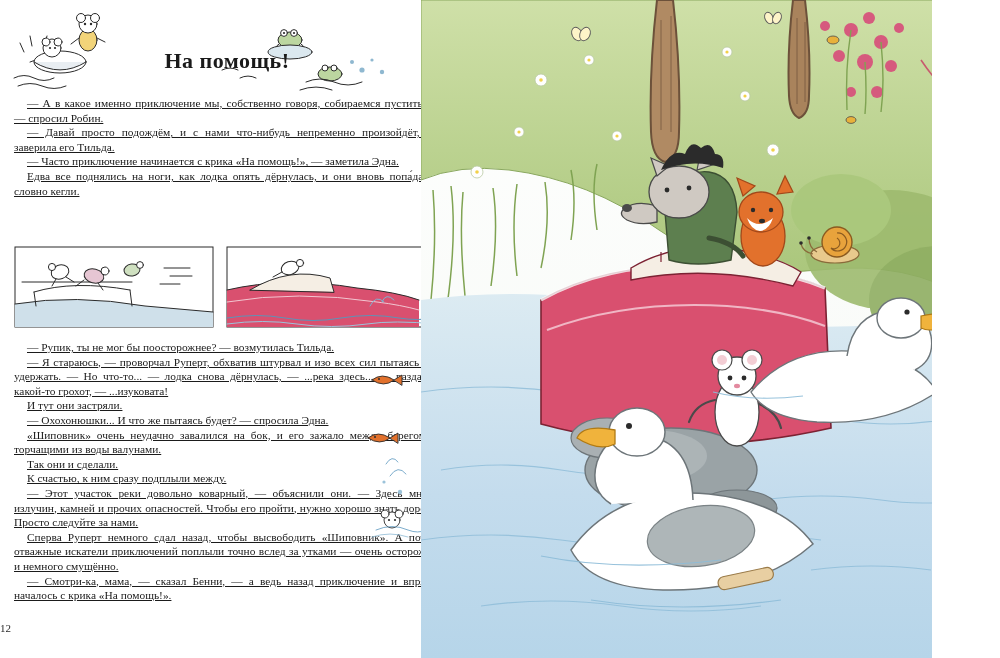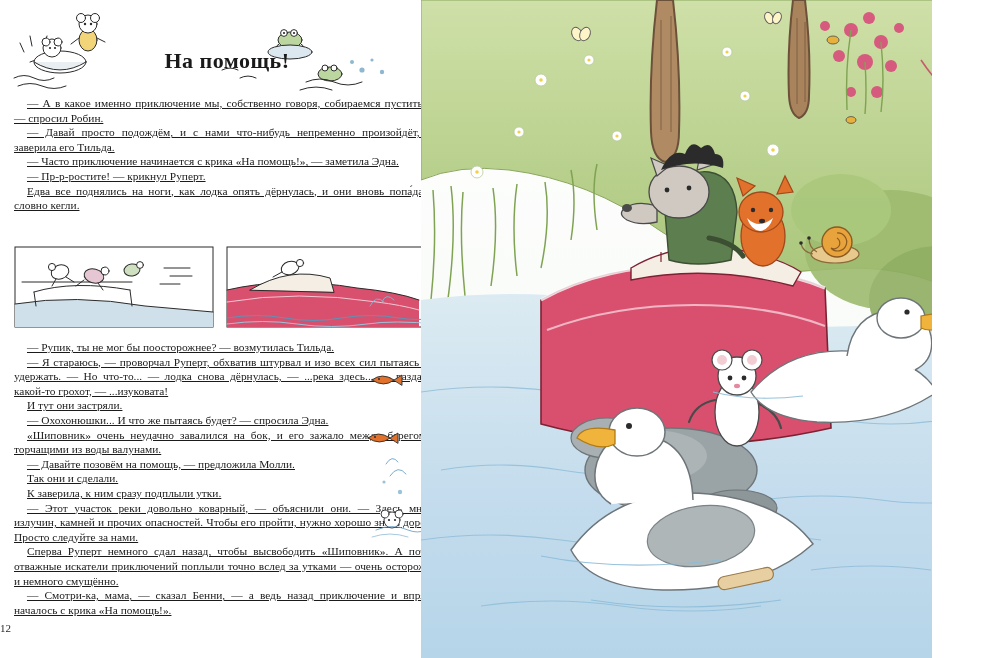--- a/index.html
+++ b/index.html
@@ -181,21 +181,20 @@
         </g>
       </svg>
     </div>
 
     <div class="chapter-title">На помощь!</div>
 
     <div class="body-text block-one">
       <p>— А в какое именно приключение мы, собственно говоря, собираемся пуститься? — спросил Робин.</p>
       <p>— Давай просто подождём, и с нами что-нибудь непременно произойдёт, — заверила его Тильда.</p>
       <p>— Часто приключение начинается с крика «На помощь!», — заметила Эдна.</p>
-      <p>— Пр-р-ростите! — крикнул Руперт.</p>
       <p>Едва все поднялись на ноги, как лодка опять дёрнулась, и они вновь попа́дали, словно кегли.</p>
     </div>
 
     <div class="mid-illustration">
       <svg width="424" height="86" viewBox="0 0 424 86">
         <g stroke="#2b2b2b" stroke-width="1" fill="none" stroke-linecap="round">
 
           <rect x="1" y="1" width="198" height="80" fill="#ffffff" stroke="#2b2b2b"></rect>
 
           <path d="M1 58 q60 -10 130 2 l68 6 v15 H1 Z" fill="#cfe0ea" stroke="none"></path>
@@ -241,23 +240,22 @@
         </g>
       </svg>
     </div>
 
     <div class="body-text block-two">
       <p>— Рупик, ты не мог бы поосторожнее? — возмутилась Тильда.</p>
       <p>— Я стараюсь, — проворчал Руперт, обхватив штурвал и изо всех сил пытаясь его удержать. — Но что-то... — лодка снова дёрнулась, — ...река здесь... — раздался какой-то грохот, — ...изуковата!</p>
       <p>И тут они застряли.</p>
       <p>— Охохонюшки... И что же пытаясь будет? — спросила Эдна.</p>
       <p>«Шиповник» очень неудачно завалился на бок, и его зажало между берегом и торчащими из воды валунами.</p>
-      <p>— Давайте позовём на помощь, — предложила Молли.</p>
       <p>Так они и сделали.</p>
-      <p>К заверила, к ним сразу подплыли утки.</p>
+      <p>К счастью, к ним сразу подплыли между.</p>
       <p>— Этот участок реки довольно коварный, — объяснили они. — Здесь много излучин, камней и прочих опасностей. Чтобы его пройти, нужно хорошо знать дорогу. Просто следуйте за нами.</p>
       <p>Сперва Руперт немного сдал назад, чтобы высвободить «Шиповник». А потом отважные искатели приключений поплыли точно вслед за утками — очень осторожно и немного смущённо.</p>
       <p>— Смотри-ка, мама, — сказал Бенни, — а ведь назад приключение и впрямь началось с крика «На помощь!».</p>
     </div>
 
     <div class="side-doodles">
       <svg width="90" height="200" viewBox="0 0 90 200">
         <g stroke="#2b2b2b" stroke-width="0.9" fill="none" stroke-linecap="round">
 
           <g transform="translate(12,14)">

